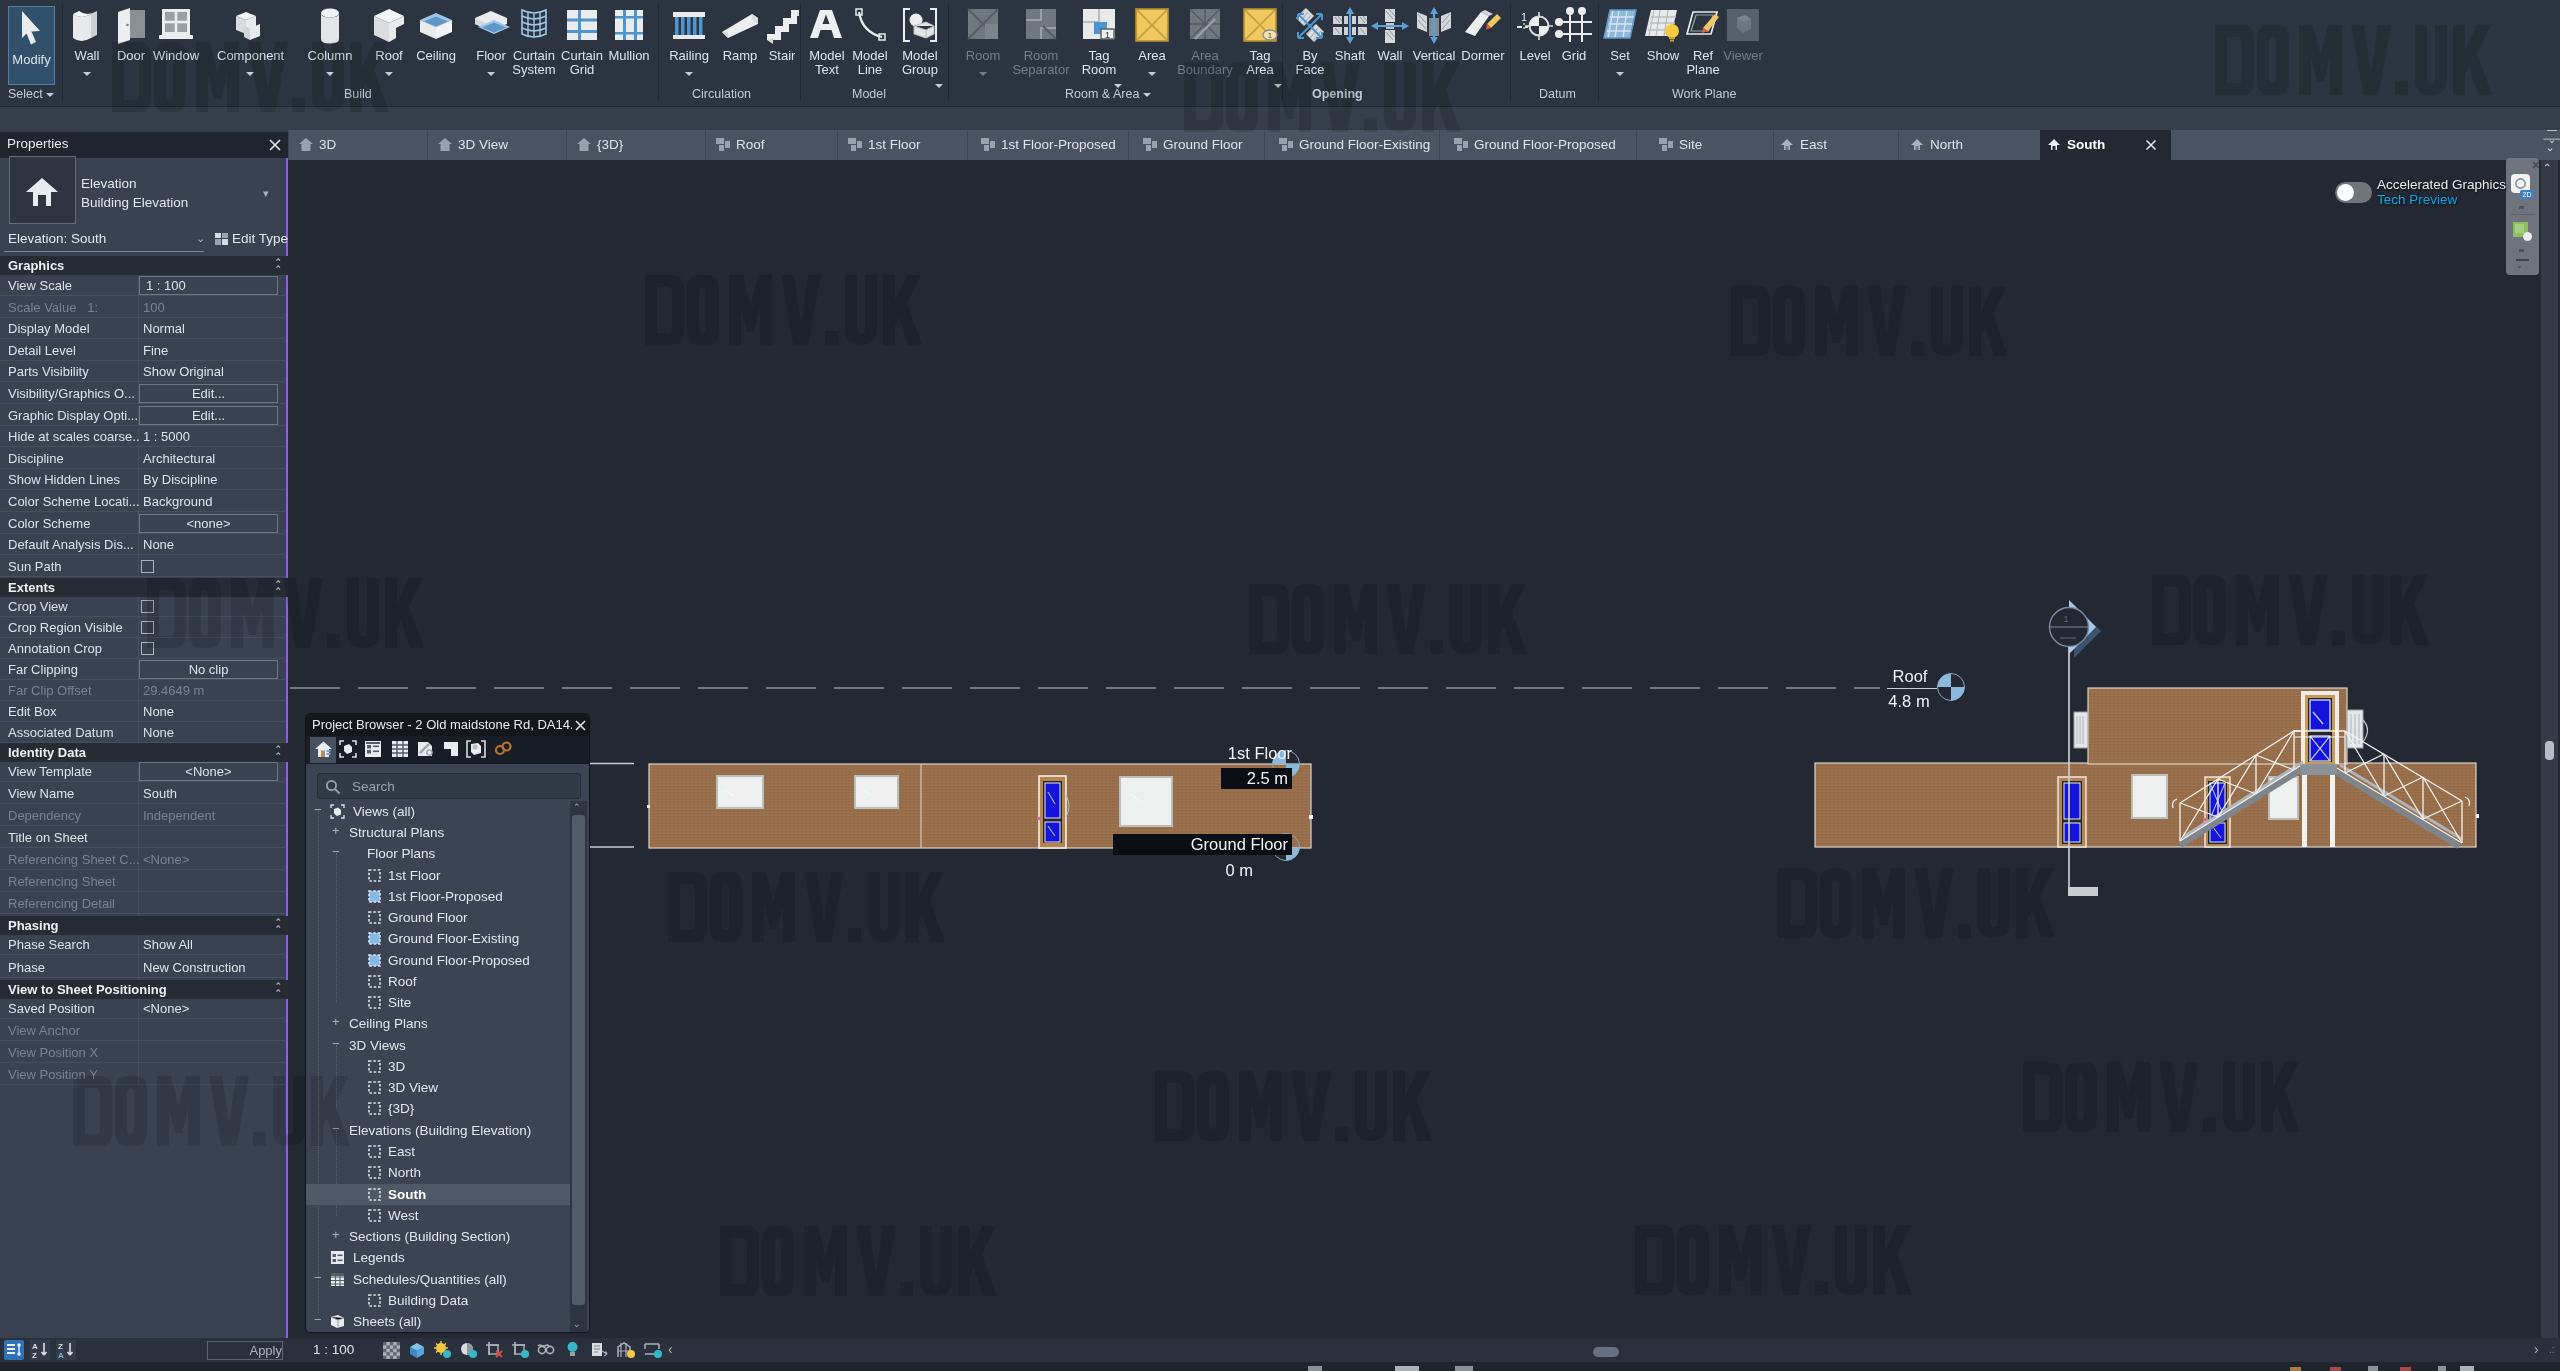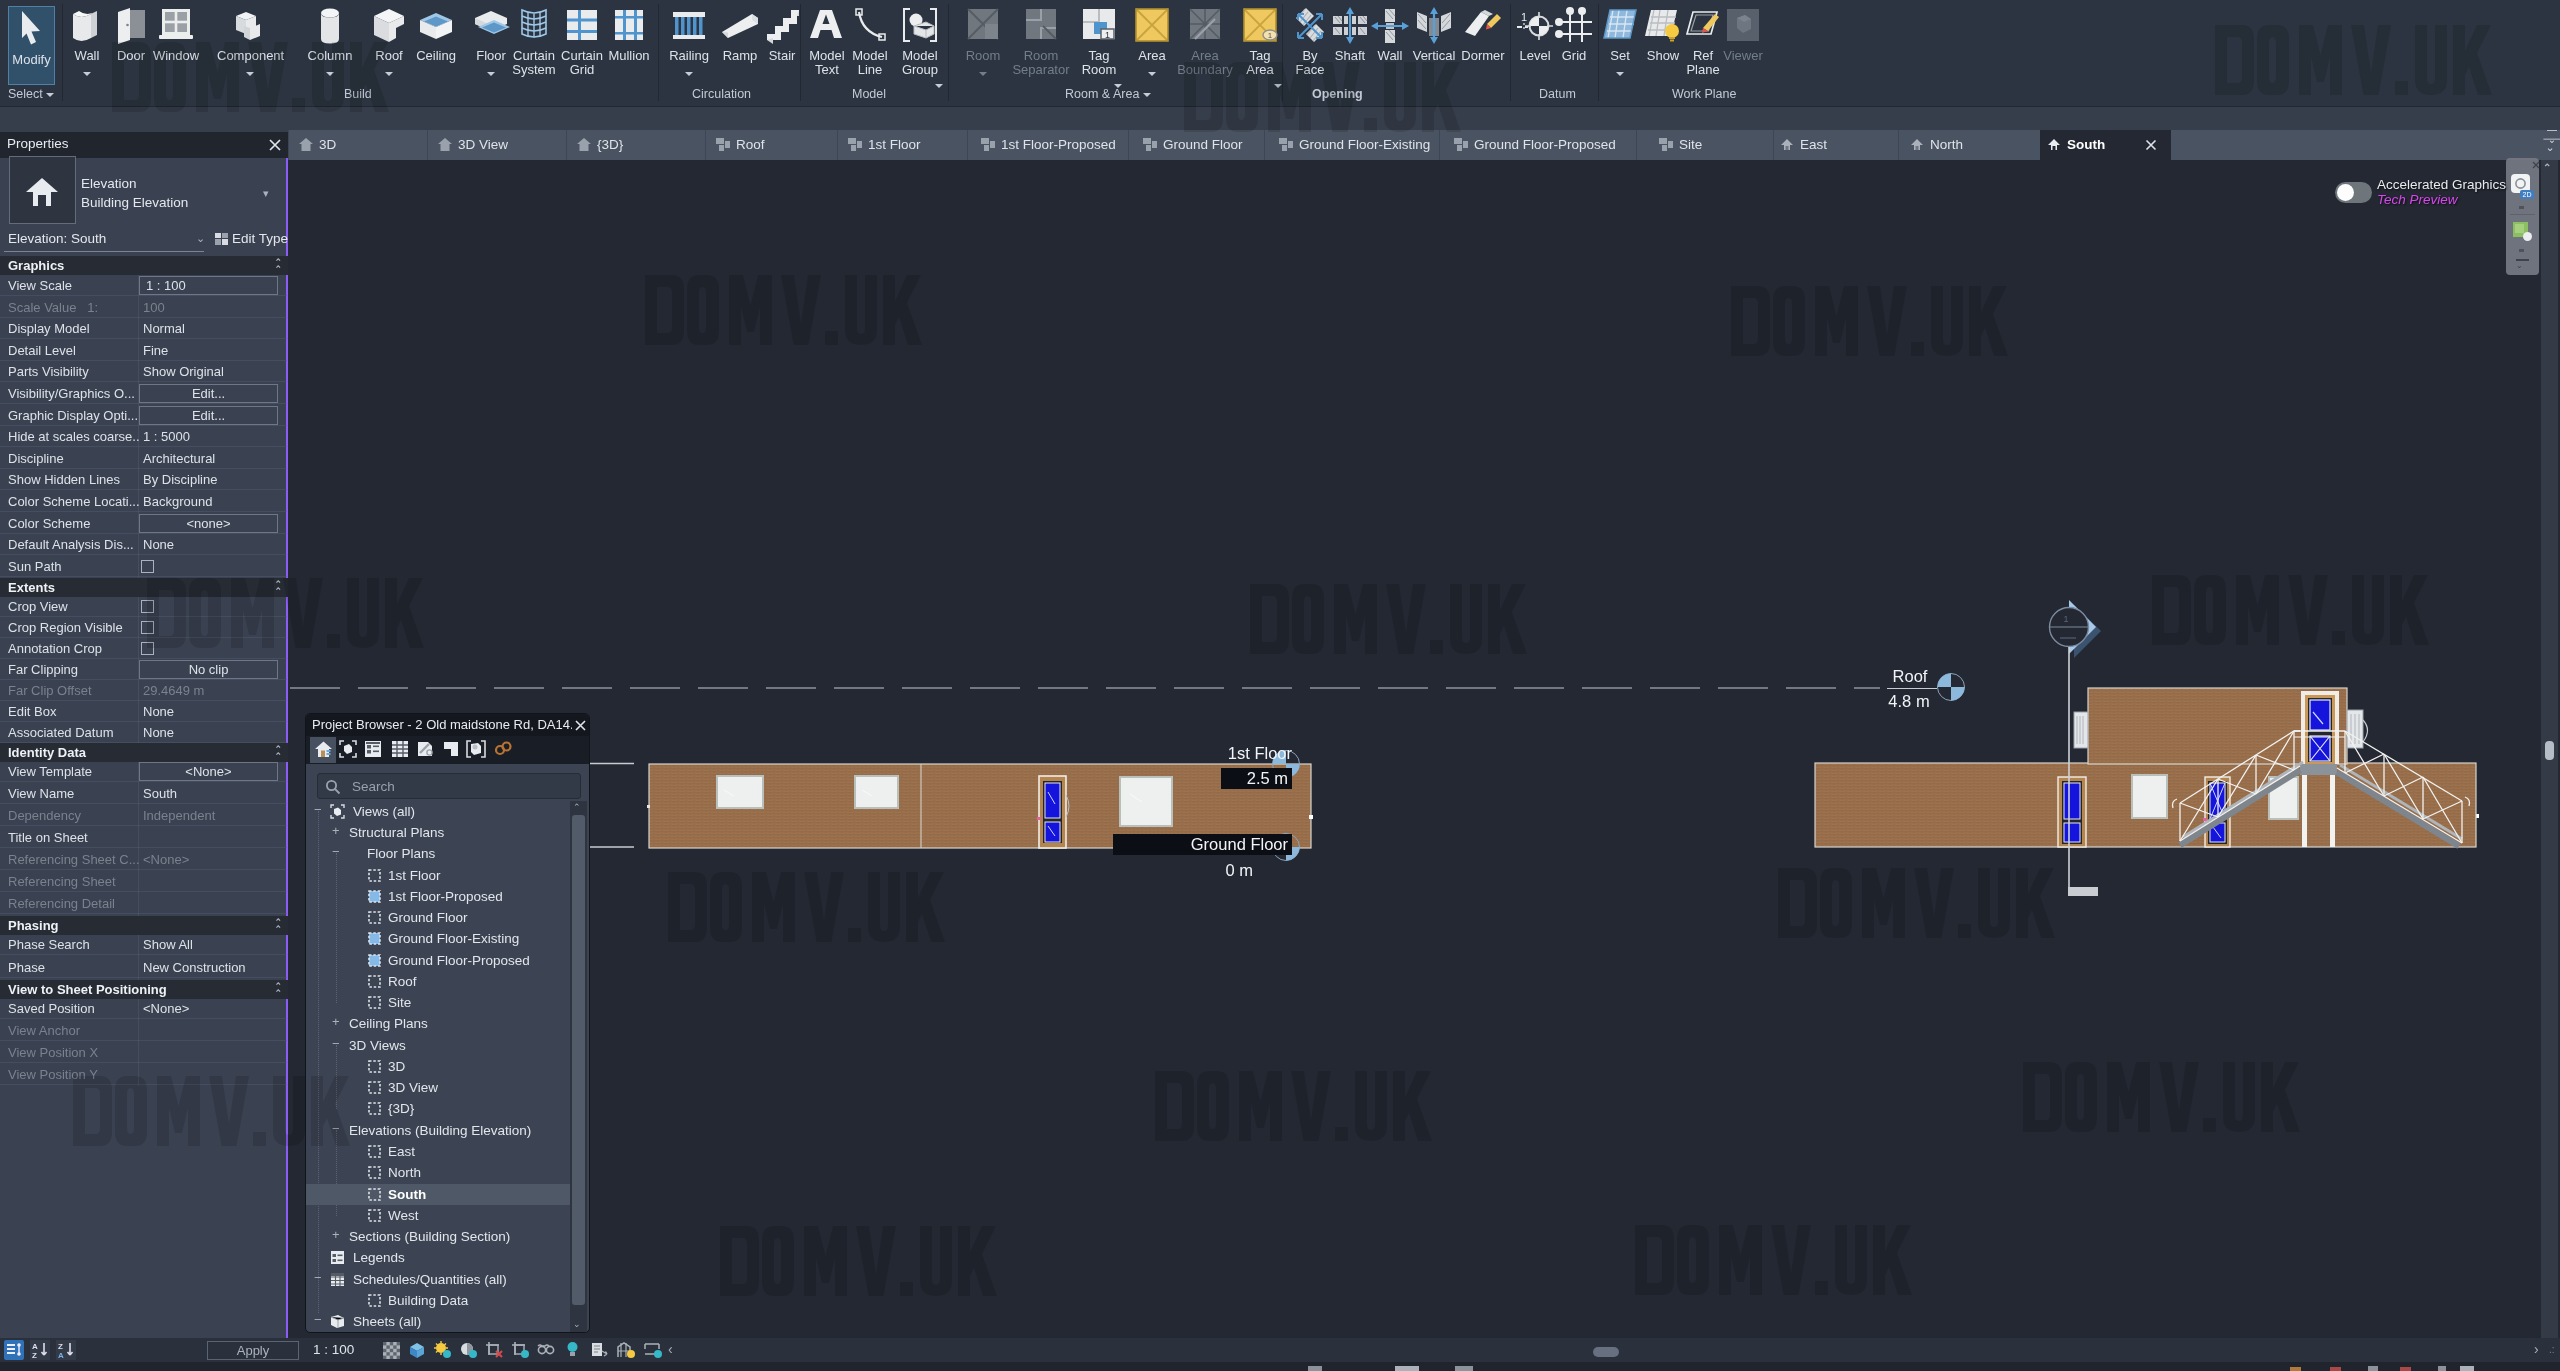--- a/index.html
+++ b/index.html
@@ -725,21 +725,21 @@
     <div class="abs" style="left:17px;top:74px;width:9px;height:9px;background:#eceef0;border-radius:50%;"></div>
     <div class="abs" style="left:13px;top:91px;width:5px;height:3px;background:#4e535b"></div>
     <div class="abs" style="left:10px;top:101px;width:13px;height:2px;background:#3e434b"></div>
     <div class="abs" style="left:10px;top:105px;color:#3e434b;font-size:8px;line-height:5px">⌄</div>
   </div>
 
   <div class="abs" style="left:2335px;top:182px;width:37px;height:21px;background:#6e757b;border-radius:11px;">
     <div class="abs" style="left:2px;top:2px;width:17px;height:17px;background:#fdfdfd;border-radius:50%;"></div>
   </div>
   <div class="abs" style="left:2377px;top:177px;color:#e9ebee;font-size:13.5px;text-shadow:1px 1px 2px rgba(0,0,0,.7)">Accelerated Graphics</div>
-  <div class="abs" style="left:2377px;top:192px;color:#d946ef;font-size:13.5px;font-style:italic;text-shadow:1px 1px 2px rgba(0,0,0,.7)">Tech Preview</div>
+  <div class="abs" style="left:2377px;top:192px;color:#0ea5e9;font-size:13.5px;text-shadow:1px 1px 2px rgba(0,0,0,.7)">Tech Preview</div>
   <div id="props">
     <div id="ptitle">
         <span style="position:absolute;left:7px;top:4px">Properties</span>
       <svg class="abs" style="left:269px;top:7px" width="12" height="12" viewBox="0 0 12 12">
           <path d="M1 1 L11 11 M11 1 L1 11" stroke="#dfe3ea" stroke-width="1.7"></path>
         </svg>
     </div>
 
     <div class="abs" style="left:9px;top:24px;width:67px;height:68px;background:#2e3440;border:1px solid #626c7b;"></div>
     <svg class="abs" style="left:22px;top:38px" width="40" height="40" viewBox="0 0 40 40">
@@ -1135,21 +1135,21 @@
           <path d="M13 2 V14 M13 14 L10.5 11 M13 14 L15.5 11" stroke="#dde" stroke-width="1.6" fill="none"></path>
         </svg>
     </div>
     <div class="abs" style="left:56px;top:2px;width:20px;height:20px;background:#333b48;">
       <svg class="abs" style="left:1px;top:1px" width="18" height="18" viewBox="0 0 18 18">
           <text x="1" y="8" font-size="8" fill="#dde" font-family="Liberation Sans" font-weight="bold">Z</text>
           <text x="1" y="17" font-size="8" fill="#7ab0e8" font-family="Liberation Sans" font-weight="bold">A</text>
           <path d="M13 2 V14 M13 14 L10.5 11 M13 14 L15.5 11" stroke="#dde" stroke-width="1.6" fill="none"></path>
         </svg>
     </div>
-    <div class="abs" style="left:207px;top:3px;width:92px;height:19px;border:1px solid #5a6472;color:#aab3bf;font-size:13px;text-align:center;line-height:17px">Apply</div>
+    <div class="abs" style="left:207px;top:3px;width:76px;height:19px;border:1px solid #5a6472;color:#aab3bf;font-size:13px;text-align:right;line-height:17px">Apply</div>
 
     <span class="abs" style="left:313px;top:4px;color:#dfe3ea;font-size:13.5px">1 : 100</span>
     <svg class="abs" style="left:383px;top:4px" width="17" height="17" viewBox="0 0 17 17">
         <rect width="17" height="17" fill="#aab1b8"></rect>
         <g fill="#60666d">
           <rect x="0" y="0" width="3.4" height="3.4"></rect>
           <rect x="6.8" y="0" width="3.4" height="3.4"></rect>
           <rect x="13.6" y="0" width="3.4" height="3.4"></rect>
           <rect x="3.4" y="3.4" width="3.4" height="3.4"></rect>
           <rect x="10.2" y="3.4" width="3.4" height="3.4"></rect>

